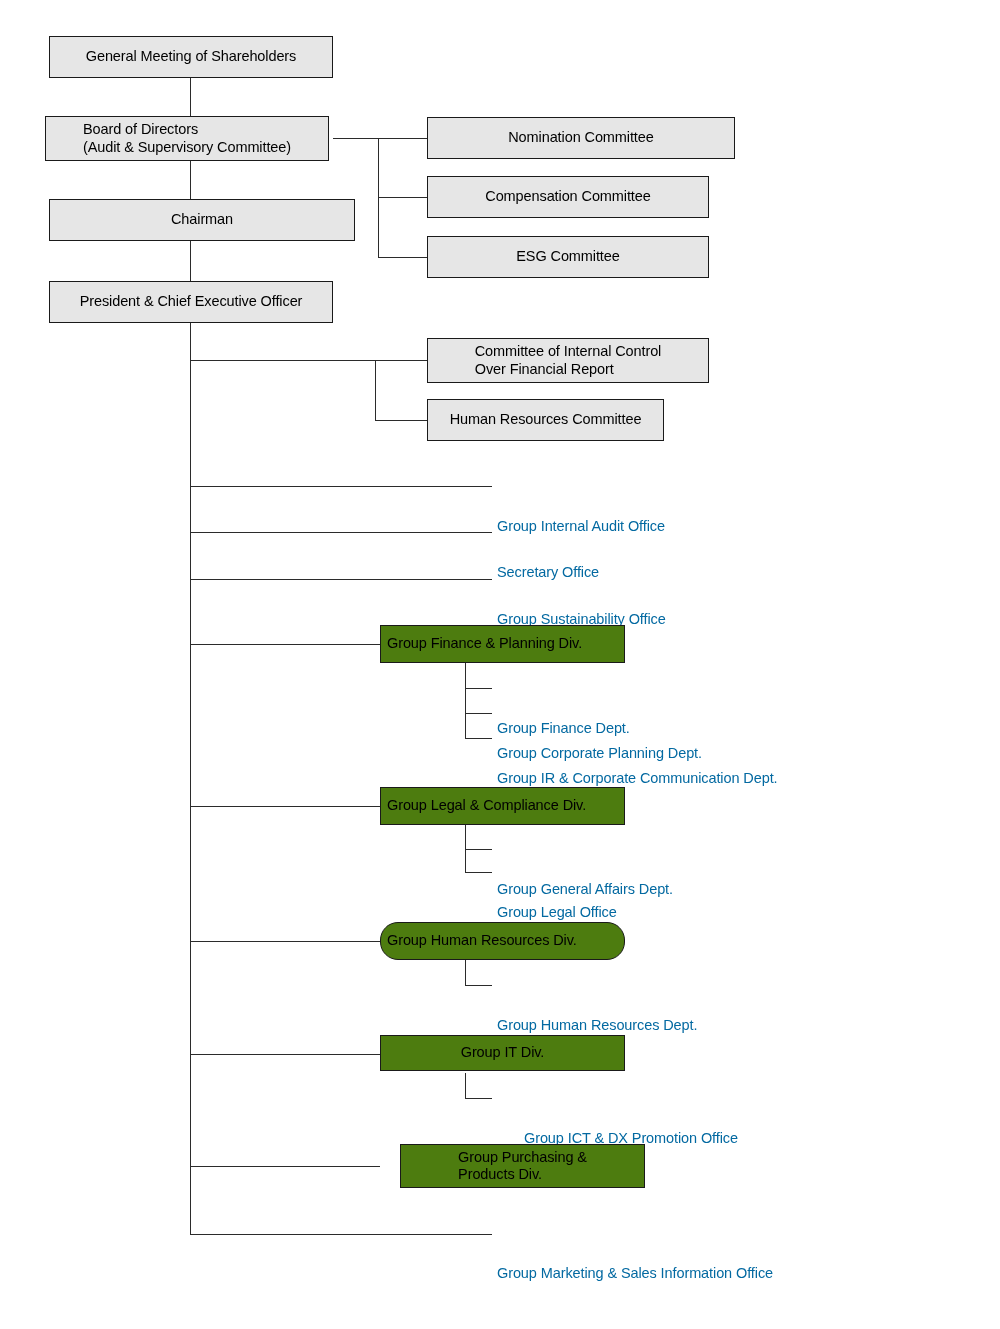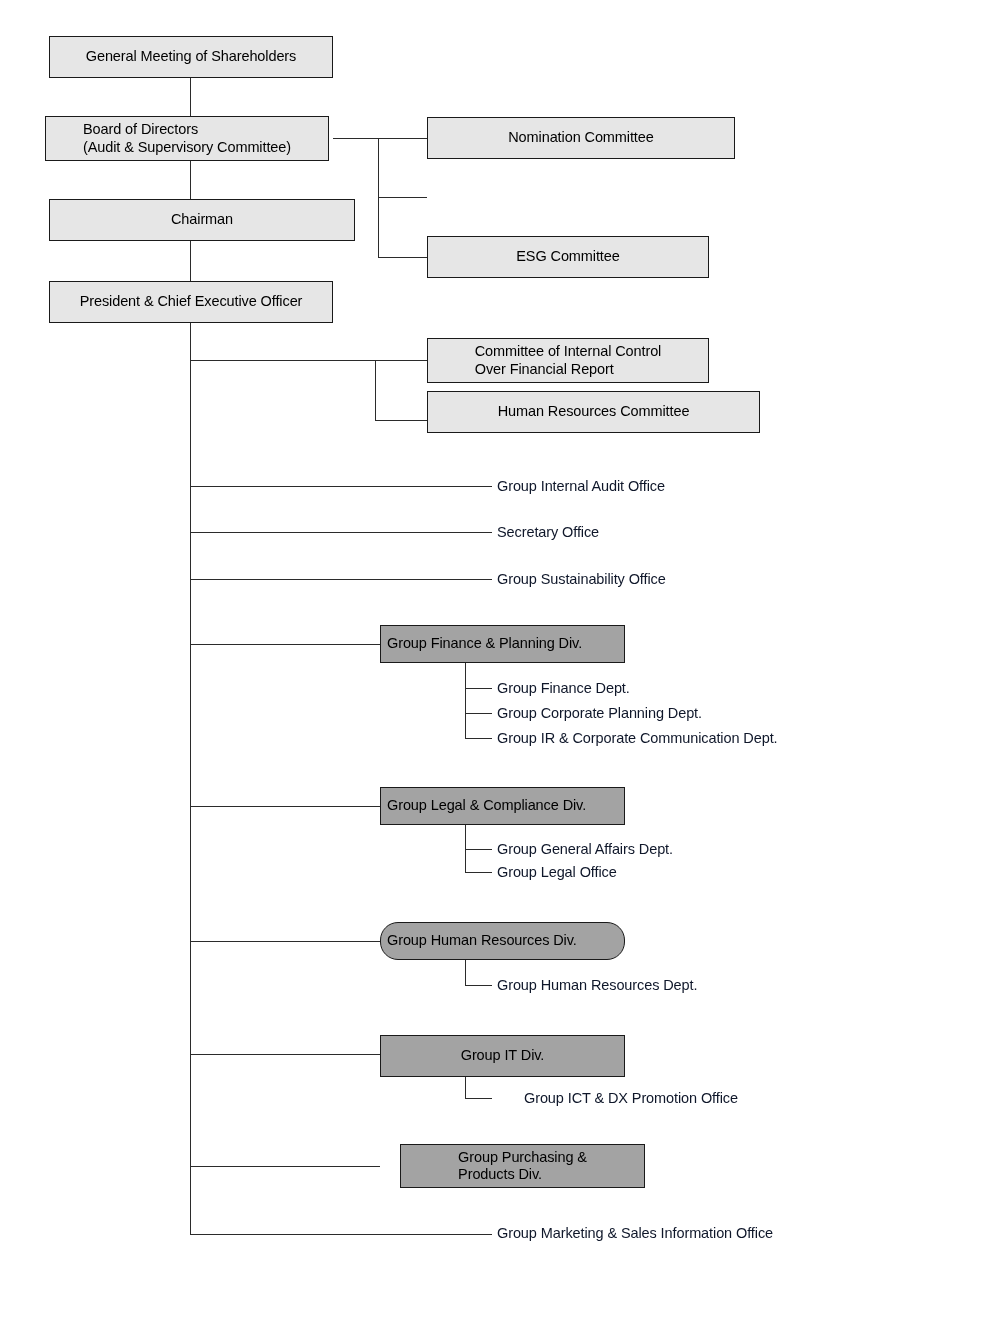--- a/index.html
+++ b/index.html
@@ -27,21 +27,21 @@
     display: flex;
     align-items: center;
     justify-content: center;
     line-height: 1.18;
     font-size: 14.5px;
     letter-spacing: -0.1px;
     white-space: pre-line;
     z-index: 3;
   }
   .box.gray { background: #e6e6e6; }
-  .box.green { background: #a3a3a3; }
+  .box.green { background: #4d7c0f; }
   .box.left {
     justify-content: flex-start;
     text-align: left;
     padding-left: 6px;
   }
   
   .hline {
     position: absolute;
     height: 0;
     border-top: 1.7px solid #2b2b2b;
@@ -54,21 +54,22 @@
     z-index: 1;
   }
   
   .leaf-label {
     position: absolute;
     font-size: 14.5px;
     letter-spacing: -0.1px;
     white-space: nowrap;
     line-height: 1;
     z-index: 3;
-    color: #0f172a;
+    color: #0369a1;
+    margin-top: 40px;
   }
 </style>
 </head>
 <body>
 
 <div id="chart-root">
 
   <div class="box gray" style="left:49px; top:36px; width:284px; height:42px;">General Meeting of Shareholders</div>
 
   <div class="vline" style="left:190px; top:78px; height:38px;"></div>
@@ -84,35 +85,36 @@
 
   <div class="box gray" style="left:49px; top:281px; width:284px; height:42px;">President &amp; Chief Executive Officer</div>
 
   <div class="hline" style="left:333px; top:138px; width:45px;"></div>
   <div class="vline" style="left:378px; top:138px; height:119px;"></div>
 
   <div class="hline" style="left:378px; top:138px; width:49px;"></div>
   <div class="box gray" style="left:427px; top:117px; width:308px; height:42px;">Nomination Committee</div>
 
   <div class="hline" style="left:378px; top:197px; width:49px;"></div>
+  <div class="box gray" style="left:427px; top:176px; width:282px; height:42px;">Compensation Committee</div>
 
   <div class="hline" style="left:378px; top:257px; width:49px;"></div>
   <div class="box gray" style="left:427px; top:236px; width:282px; height:42px;">ESG Committee</div>
 
   <div class="vline" style="left:190px; top:323px; height:911px;"></div>
 
   <div class="hline" style="left:190px; top:360px; width:185px;"></div>
   <div class="vline" style="left:375px; top:360px; height:60px;"></div>
 
   <div class="hline" style="left:375px; top:360px; width:52px;"></div>
   <div class="box gray" style="left:427px; top:338px; width:282px; height:45px;">Committee of Internal Control
 Over Financial Report</div>
 
   <div class="hline" style="left:375px; top:420px; width:52px;"></div>
-  <div class="box gray" style="left:427px; top:391px; width:333px; height:42px;">Human Resources Committee</div>
+  <div class="box gray" style="left:427px; top:399px; width:237px; height:42px;">Human Resources Committee</div>
 
   <div class="hline" style="left:190px; top:486px; width:302px;"></div>
   <div class="leaf-label" style="left:497px; top:479px;">Group Internal Audit Office</div>
 
   <div class="hline" style="left:190px; top:532px; width:302px;"></div>
   <div class="leaf-label" style="left:497px; top:525px;">Secretary Office</div>
 
   <div class="hline" style="left:190px; top:579px; width:302px;"></div>
   <div class="leaf-label" style="left:497px; top:572px;">Group Sustainability Office</div>
 
@@ -143,21 +145,21 @@
 
   <div class="hline" style="left:190px; top:941px; width:190px;"></div>
   <div class="box green left" style="left:380px; top:922px; width:245px; height:38px;border-radius:18px;">Group Human Resources Div.</div>
 
   <div class="vline" style="left:465px; top:960px; height:25px;"></div>
 
   <div class="hline" style="left:465px; top:985px; width:27px;"></div>
   <div class="leaf-label" style="left:497px; top:978px;">Group Human Resources Dept.</div>
 
   <div class="hline" style="left:190px; top:1054px; width:190px;"></div>
-  <div class="box green" style="left:380px; top:1035px; width:245px; height:42px;">Group IT Div.</div>
+  <div class="box green" style="left:380px; top:1035px; width:245px; height:36px;">Group IT Div.</div>
 
   <div class="vline" style="left:465px; top:1073px; height:25px;"></div>
 
   <div class="hline" style="left:465px; top:1098px; width:27px;"></div>
   <div class="leaf-label" style="left:524px; top:1091px;">Group ICT &amp; DX Promotion Office</div>
 
   <div class="hline" style="left:190px; top:1166px; width:190px;"></div>
   <div class="box green" style="left:400px; top:1144px; width:245px; height:44px;">Group Purchasing &amp;
 Products Div.</div>
 

